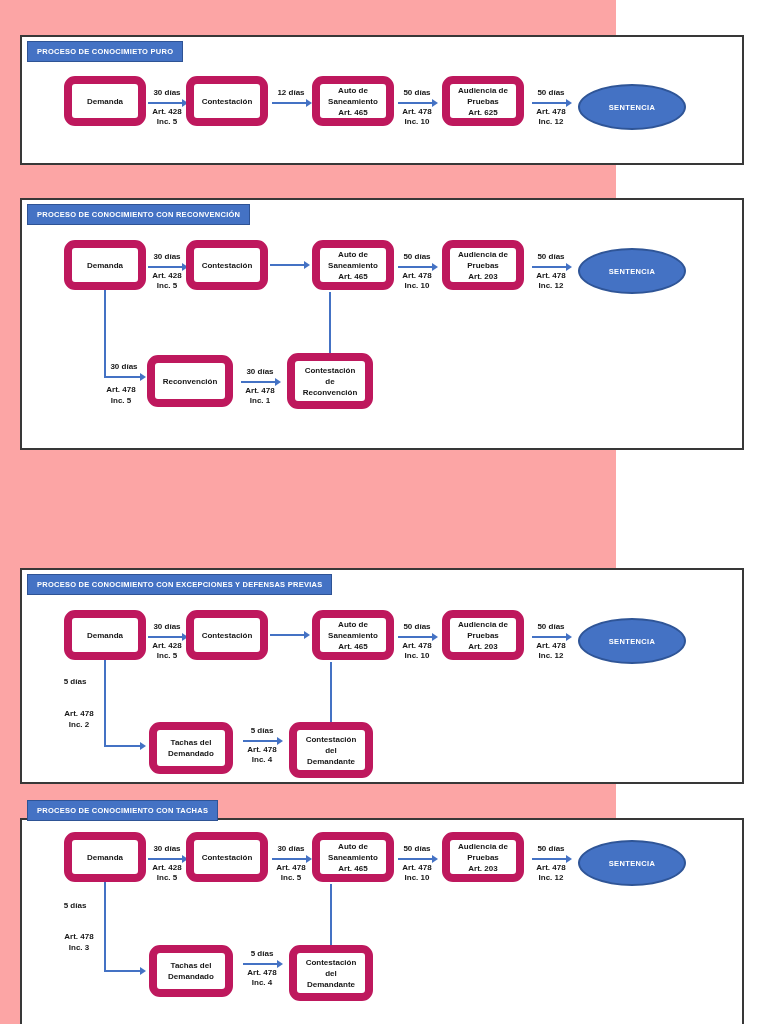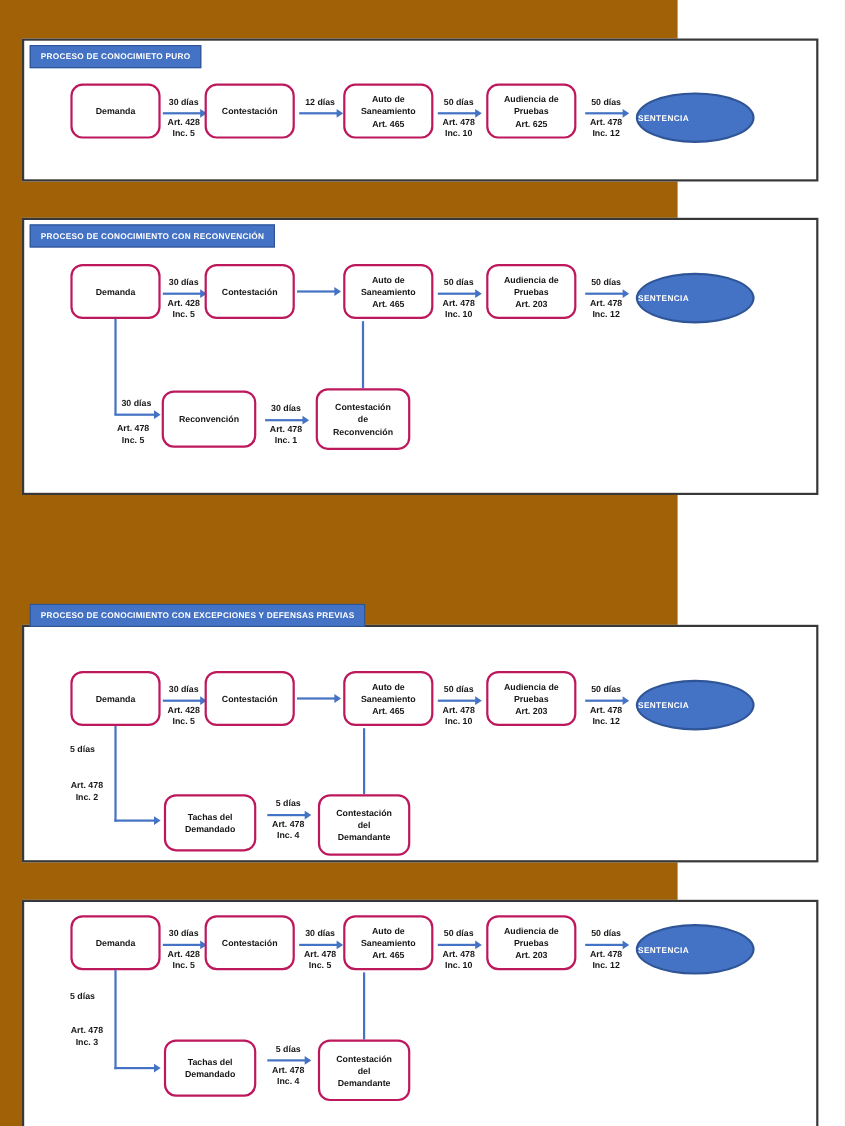--- a/index.html
+++ b/index.html
@@ -1,27 +1,27 @@
 <!DOCTYPE html>
 <html><head>
 <meta charset="utf-8">
 <style>
   html,body{margin:0;padding:0;background:#ffffff;}
   body{width:768px;height:1024px;overflow:hidden;font-family:"Liberation Sans",sans-serif;}
-  .page{position:relative;width:616px;height:1024px;background:#a16207;}
+  .page{position:relative;width:616px;height:1024px;background:#fca5a5;}
   .frame{position:absolute;border:2px solid #383838;background:#fff;box-sizing:border-box;}
   .tbar{position:absolute;background:#4472C4;border:1px solid #2E5395;color:#fff;
         font-size:7.5px;font-weight:bold;letter-spacing:.25px;padding:5px 9px;
         white-space:nowrap;z-index:3;}
-  .node{position:absolute;border:2px solid #be185d;border-radius:11px;background:#fff;
+  .node{position:absolute;border:8px solid #be185d;border-radius:11px;background:#fff;
         box-sizing:border-box;display:flex;flex-direction:column;align-items:center;
         justify-content:center;font-size:8px;font-weight:bold;line-height:11px;
         text-align:center;color:#161616;z-index:2;}
   .ellipse{position:absolute;background:#4472C4;border:2px solid #2F5597;border-radius:50%;
-        box-sizing:border-box;display:flex;align-items:center;
+        box-sizing:border-box;display:flex;align-items:center;justify-content:center;
         color:#fff;font-size:7.5px;font-weight:bold;letter-spacing:.35px;z-index:2;}
   .gap{position:absolute;width:54px;display:flex;flex-direction:column;align-items:center;z-index:2;}
   .gl{font-size:8px;font-weight:bold;line-height:10px;white-space:nowrap;color:#161616;}
   .iarrow{width:38px;height:2px;background:#4472C4;position:relative;margin:4px 0 3px;}
   .iarrow::after{content:'';position:absolute;right:-2px;top:-3px;width:0;height:0;
         border-left:6px solid #4472C4;border-top:4px solid transparent;border-bottom:4px solid transparent;}
   .harrow{position:absolute;height:2px;background:#4472C4;z-index:1;}
   .harrow::after{content:'';position:absolute;right:-2px;top:-3px;width:0;height:0;
         border-left:6px solid #4472C4;border-top:4px solid transparent;border-bottom:4px solid transparent;}
   .vline{position:absolute;width:2px;background:#4472C4;z-index:1;}
@@ -137,21 +137,21 @@
     <span class="gl">Inc. 1</span>
   </div>
   <div class="node" style="left:287px;top:353px;width:86px;height:56px;">
     <span>Contestación</span>
     <span>de</span>
     <span>Reconvención</span>
   </div>
   <div class="vline" style="left:329px;top:292px;height:61px;"></div>
 
   <div class="frame" style="left:20px;top:568px;width:724px;height:216px;"></div>
-  <div class="tbar" style="left:27px;top:549px;">PROCESO DE CONOCIMIENTO CON EXCEPCIONES Y DEFENSAS PREVIAS</div>
+  <div class="tbar" style="left:27px;top:574px;">PROCESO DE CONOCIMIENTO CON EXCEPCIONES Y DEFENSAS PREVIAS</div>
 
   <div class="node" style="left:64px;top:610px;width:82px;height:50px;">
     <span>Demanda</span>
   </div>
   <div class="gap" style="left:140px;top:622px;">
     <span class="gl">30 días</span>
     <span class="iarrow"></span>
     <span class="gl">Art. 428</span>
     <span class="gl">Inc. 5</span>
   </div>
@@ -203,20 +203,21 @@
     <span class="gl">Inc. 4</span>
   </div>
   <div class="node" style="left:289px;top:722px;width:84px;height:56px;">
     <span>Contestación</span>
     <span>del</span>
     <span>Demandante</span>
   </div>
   <div class="vline" style="left:330px;top:662px;height:60px;"></div>
 
   <div class="frame" style="left:20px;top:818px;width:724px;height:210px;"></div>
+  <div class="tbar" style="left:27px;top:800px;">PROCESO DE CONOCIMIENTO CON TACHAS</div>
 
   <div class="node" style="left:64px;top:832px;width:82px;height:50px;">
     <span>Demanda</span>
   </div>
   <div class="gap" style="left:140px;top:844px;">
     <span class="gl">30 días</span>
     <span class="iarrow"></span>
     <span class="gl">Art. 428</span>
     <span class="gl">Inc. 5</span>
   </div>

